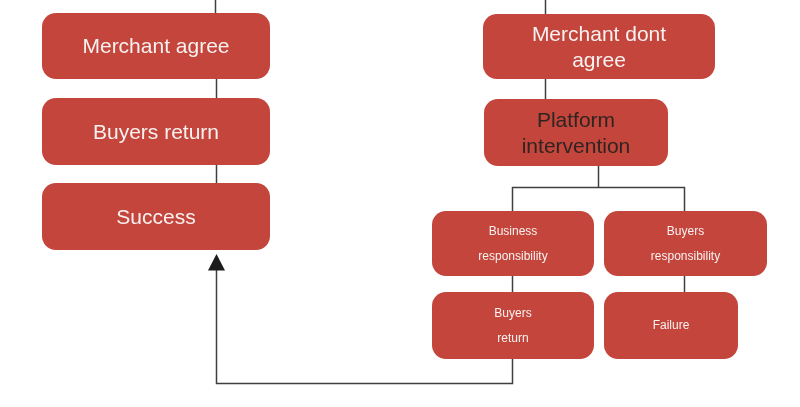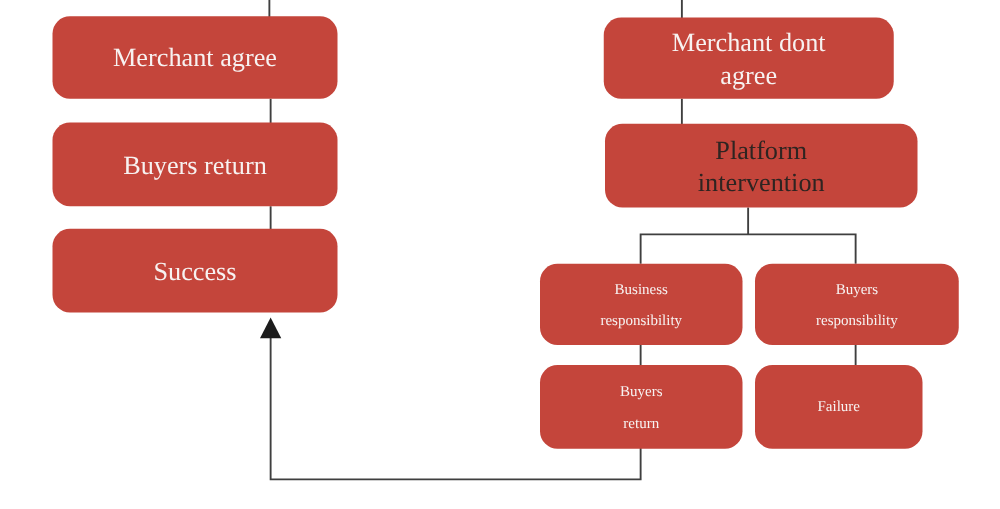--- a/index.html
+++ b/index.html
@@ -10,21 +10,21 @@
     --background: #ffffff;
   }
   html, body { margin: 0; padding: 0; }
   body { background: var(--background); }
   .canvas {
     position: relative;
     width: 800px;
     height: 407px;
     background: var(--background);
     overflow: hidden;
-    font-family: Liberation Serif, serif;
+    font-family: Liberation Sans, sans-serif;
   }
   .connectors {
     position: absolute;
     left: 0; top: 0;
     width: 800px; height: 407px;
   }
   .connectors line, .connectors path {
     stroke: var(--connector);
     stroke-width: 1.5;
     fill: none;
@@ -44,21 +44,21 @@
     color: var(--text-light);
     box-sizing: border-box;
   }
   .node .label { white-space: pre-line; }
   .fs-lg { font-size: 21px; line-height: 26px; }
   .fs-sm { font-size: 12px; line-height: 25px; }
   .n-merchant-agree        { left: 42px;  top: 13px;  width: 228px; height: 66px; }
   .n-buyers-return-left    { left: 42px;  top: 98px;  width: 228px; height: 67px; }
   .n-success               { left: 42px;  top: 183px; width: 228px; height: 67px; }
   .n-merchant-dont-agree   { left: 483px; top: 14px;  width: 232px; height: 65px; }
-  .n-platform-intervention { left: 484px; top: 99px;  width: 250px; height: 67px; color: var(--text-dark); }
+  .n-platform-intervention { left: 484px; top: 99px;  width: 184px; height: 67px; color: var(--text-dark); }
   .n-business-responsibility { left: 432px; top: 211px; width: 162px; height: 65px; }
   .n-buyers-responsibility   { left: 604px; top: 211px; width: 163px; height: 65px; }
   .n-buyers-return-right     { left: 432px; top: 292px; width: 162px; height: 67px; }
   .n-failure                 { left: 604px; top: 292px; width: 134px; height: 67px; }
 </style>
 </head>
 <body>
 
 <div class="canvas">
 

